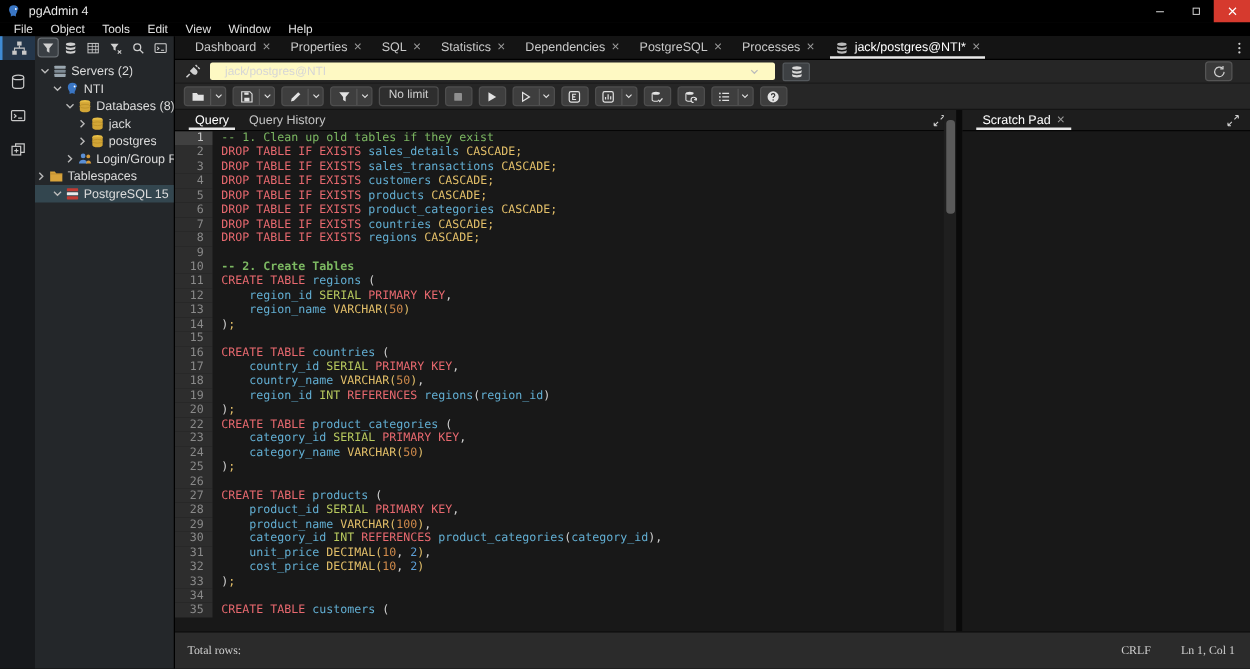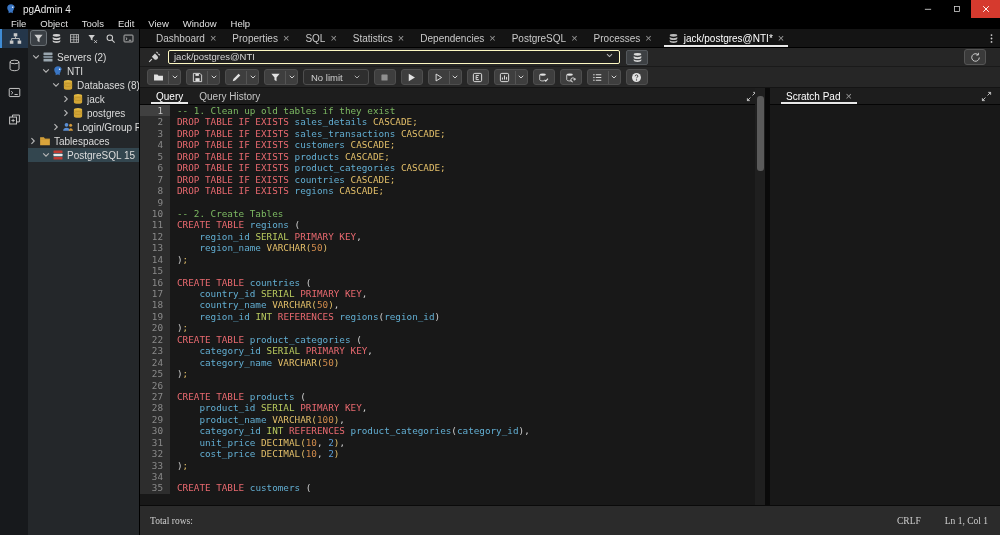--- a/index.html
+++ b/index.html
@@ -50,36 +50,36 @@
   .mtab.active{color:#fff;}
   .mtab.active::after{content:"";position:absolute;left:4px;right:4px;bottom:0;height:2px;background:#e8e8e8;}
   .mtab .tab-ic{width:11px;height:11px;color:#b9b9b9;}
   .mtab .tab-ic svg{width:11px;height:11px;}
   .kebab{margin-left:auto;width:18px;display:flex;align-items:center;justify-content:center;color:#cfcfcf;}
   .kebab svg{width:11px;height:11px;}
 
   .connrow{position:absolute;top:19px;left:0;right:0;height:19px;background:#262626;display:flex;align-items:center;border-bottom:1px solid #1a1a1a;}
   .conn-icon{width:14px;height:14px;color:#cfcfcf;margin-left:7px;}
   .conn-icon svg{width:14px;height:14px;}
-  .conn-select{margin-left:7px;width:452px;height:14px;background:#1f1f1f;border:1px solid #fef9c3;border-radius:2px;display:flex;align-items:flex-start;font-size:9.5px;color:#d6d6d6;padding:0 5px;}
+  .conn-select{margin-left:7px;width:452px;height:14px;background:#1f1f1f;border:7px solid #fef9c3;border-radius:2px;display:flex;align-items:center;font-size:9.5px;color:#d6d6d6;padding:0 5px;}
   .conn-select .chev{margin-left:auto;width:9px;height:9px;color:#bbb;}
   .conn-select .chev svg{width:9px;height:9px;}
   .conn-dbbtn{margin-left:6px;width:22px;height:15px;background:#3d4043;border:1px solid #54585c;border-radius:2px;display:flex;align-items:center;justify-content:center;color:#d8d8d8;}
   .conn-dbbtn svg{width:11px;height:11px;}
   .conn-right{margin-left:auto;margin-right:14px;width:22px;height:16px;background:#3a3a3a;border:1px solid #555;border-radius:3px;display:flex;align-items:center;justify-content:center;color:#cfcfcf;}
   .conn-right svg{width:11px;height:11px;}
 
   .toolbar{position:absolute;top:38px;left:0;right:0;height:21px;background:#262626;border-bottom:1px solid #141414;display:flex;align-items:center;padding-left:7px;gap:5px;}
   .tb-btn{height:16px;background:#3e3e3e;border:1px solid #4e4e4e;border-radius:3px;display:flex;align-items:center;color:#e2e2e2;}
   .tb-btn .ic{width:20px;height:13px;display:flex;align-items:center;justify-content:center;}
   .tb-btn .ic svg{width:11px;height:11px;}
   .tb-btn .chev{width:12px;height:13px;border-left:1px solid #555;display:flex;align-items:center;justify-content:center;}
   .tb-btn .chev svg{width:8px;height:8px;}
   .tb-btn.disabled{color:#8f8f8f;}
-  .tb-select{height:16px;background:#2e2e2e;border:1px solid #4e4e4e;border-radius:3px;display:flex;align-items:center;font-size:9.5px;color:#cfcfcf;padding:0 7px;gap:10px;}
+  .tb-select{height:16px;background:#2e2e2e;border:1px solid #4e4e4e;border-radius:3px;display:flex;align-items:center;font-size:9.5px;color:#cfcfcf;padding:0 7px;gap:10px;flex-direction:column;}
   .tb-select .chev{width:8px;height:8px;color:#bbb;}
   .tb-select .chev svg{width:8px;height:8px;}
 
   .workspace{position:absolute;top:59px;left:0;right:0;bottom:18px;}
   .editor-panel{position:absolute;left:0;top:0;bottom:0;width:625px;}
   .pane-tabs{position:absolute;top:0;left:0;right:0;height:17px;background:#1d1d1d;border-bottom:1px solid #050505;display:flex;align-items:stretch;padding-left:8px;}
   .ptab{display:flex;align-items:center;padding:0 8px;font-size:10px;color:#c4c4c4;position:relative;gap:5px;}
   .ptab.active{color:#fff;}
   .ptab.active::after{content:"";position:absolute;left:3px;right:3px;bottom:0;height:2px;background:#e8e8e8;}
   .ptab .tclose{color:#9b9b9b;font-size:11px;}
@@ -596,21 +596,21 @@
         <div class="code-area" id="codearea">
             <div class="cl"><span class="ln first">1</span><span class="code"><span style="color: rgb(124, 184, 98);">-- 1. Clean up old tables if they exist</span></span></div>
             <div class="cl"><span class="ln">2</span><span class="code"><span style="color: rgb(232, 105, 111);">DROP TABLE IF EXISTS</span><span style="color: rgb(208, 208, 208);"> </span><span style="color: rgb(98, 174, 210);">sales_details</span><span style="color: rgb(208, 208, 208);"> </span><span style="color: rgb(227, 191, 105);">CASCADE</span><span style="color: rgb(227, 191, 105);">;</span></span></div>
             <div class="cl"><span class="ln">3</span><span class="code"><span style="color: rgb(232, 105, 111);">DROP TABLE IF EXISTS</span><span style="color: rgb(208, 208, 208);"> </span><span style="color: rgb(98, 174, 210);">sales_transactions</span><span style="color: rgb(208, 208, 208);"> </span><span style="color: rgb(227, 191, 105);">CASCADE</span><span style="color: rgb(227, 191, 105);">;</span></span></div>
             <div class="cl"><span class="ln">4</span><span class="code"><span style="color: rgb(232, 105, 111);">DROP TABLE IF EXISTS</span><span style="color: rgb(208, 208, 208);"> </span><span style="color: rgb(98, 174, 210);">customers</span><span style="color: rgb(208, 208, 208);"> </span><span style="color: rgb(227, 191, 105);">CASCADE</span><span style="color: rgb(227, 191, 105);">;</span></span></div>
             <div class="cl"><span class="ln">5</span><span class="code"><span style="color: rgb(232, 105, 111);">DROP TABLE IF EXISTS</span><span style="color: rgb(208, 208, 208);"> </span><span style="color: rgb(98, 174, 210);">products</span><span style="color: rgb(208, 208, 208);"> </span><span style="color: rgb(227, 191, 105);">CASCADE</span><span style="color: rgb(227, 191, 105);">;</span></span></div>
             <div class="cl"><span class="ln">6</span><span class="code"><span style="color: rgb(232, 105, 111);">DROP TABLE IF EXISTS</span><span style="color: rgb(208, 208, 208);"> </span><span style="color: rgb(98, 174, 210);">product_categories</span><span style="color: rgb(208, 208, 208);"> </span><span style="color: rgb(227, 191, 105);">CASCADE</span><span style="color: rgb(227, 191, 105);">;</span></span></div>
             <div class="cl"><span class="ln">7</span><span class="code"><span style="color: rgb(232, 105, 111);">DROP TABLE IF EXISTS</span><span style="color: rgb(208, 208, 208);"> </span><span style="color: rgb(98, 174, 210);">countries</span><span style="color: rgb(208, 208, 208);"> </span><span style="color: rgb(227, 191, 105);">CASCADE</span><span style="color: rgb(227, 191, 105);">;</span></span></div>
             <div class="cl"><span class="ln">8</span><span class="code"><span style="color: rgb(232, 105, 111);">DROP TABLE IF EXISTS</span><span style="color: rgb(208, 208, 208);"> </span><span style="color: rgb(98, 174, 210);">regions</span><span style="color: rgb(208, 208, 208);"> </span><span style="color: rgb(227, 191, 105);">CASCADE</span><span style="color: rgb(227, 191, 105);">;</span></span></div>
             <div class="cl"><span class="ln">9</span><span class="code"></span></div>
-            <div class="cl"><span class="ln">10</span><span class="code"><span style="color: rgb(124, 184, 98);">-- 2. Create Tables</span></span></div>
+            <div class="cl"><span class="ln">10</span><span class="code"><span style="color: rgb(124, 184, 98); font-weight: bold;">-- 2. Create Tables</span></span></div>
             <div class="cl"><span class="ln">11</span><span class="code"><span style="color: rgb(232, 105, 111);">CREATE TABLE</span><span style="color: rgb(208, 208, 208);"> </span><span style="color: rgb(98, 174, 210);">regions</span><span style="color: rgb(208, 208, 208);"> (</span></span></div>
             <div class="cl"><span class="ln">12</span><span class="code"><span style="color: rgb(208, 208, 208);">    </span><span style="color: rgb(98, 174, 210);">region_id</span><span style="color: rgb(208, 208, 208);"> </span><span style="color: rgb(184, 201, 94);">SERIAL</span><span style="color: rgb(208, 208, 208);"> </span><span style="color: rgb(232, 105, 111);">PRIMARY KEY</span><span style="color: rgb(208, 208, 208);">,</span></span></div>
             <div class="cl"><span class="ln">13</span><span class="code"><span style="color: rgb(208, 208, 208);">    </span><span style="color: rgb(98, 174, 210);">region_name</span><span style="color: rgb(208, 208, 208);"> </span><span style="color: rgb(227, 191, 105);">VARCHAR(</span><span style="color: rgb(207, 138, 75);">50</span><span style="color: rgb(227, 191, 105);">)</span></span></div>
             <div class="cl"><span class="ln">14</span><span class="code"><span style="color: rgb(208, 208, 208);">)</span><span style="color: rgb(227, 191, 105);">;</span></span></div>
             <div class="cl"><span class="ln">15</span><span class="code"></span></div>
             <div class="cl"><span class="ln">16</span><span class="code"><span style="color: rgb(232, 105, 111);">CREATE TABLE</span><span style="color: rgb(208, 208, 208);"> </span><span style="color: rgb(98, 174, 210);">countries</span><span style="color: rgb(208, 208, 208);"> (</span></span></div>
             <div class="cl"><span class="ln">17</span><span class="code"><span style="color: rgb(208, 208, 208);">    </span><span style="color: rgb(98, 174, 210);">country_id</span><span style="color: rgb(208, 208, 208);"> </span><span style="color: rgb(184, 201, 94);">SERIAL</span><span style="color: rgb(208, 208, 208);"> </span><span style="color: rgb(232, 105, 111);">PRIMARY KEY</span><span style="color: rgb(208, 208, 208);">,</span></span></div>
             <div class="cl"><span class="ln">18</span><span class="code"><span style="color: rgb(208, 208, 208);">    </span><span style="color: rgb(98, 174, 210);">country_name</span><span style="color: rgb(208, 208, 208);"> </span><span style="color: rgb(227, 191, 105);">VARCHAR(</span><span style="color: rgb(207, 138, 75);">50</span><span style="color: rgb(227, 191, 105);">)</span><span style="color: rgb(208, 208, 208);">,</span></span></div>
             <div class="cl"><span class="ln">19</span><span class="code"><span style="color: rgb(208, 208, 208);">    </span><span style="color: rgb(98, 174, 210);">region_id</span><span style="color: rgb(208, 208, 208);"> </span><span style="color: rgb(184, 201, 94);">INT</span><span style="color: rgb(208, 208, 208);"> </span><span style="color: rgb(232, 105, 111);">REFERENCES</span><span style="color: rgb(208, 208, 208);"> </span><span style="color: rgb(98, 174, 210);">regions</span><span style="color: rgb(208, 208, 208);">(</span><span style="color: rgb(98, 174, 210);">region_id</span><span style="color: rgb(208, 208, 208);">)</span></span></div>
             <div class="cl"><span class="ln">20</span><span class="code"><span style="color: rgb(208, 208, 208);">)</span><span style="color: rgb(227, 191, 105);">;</span></span></div>

